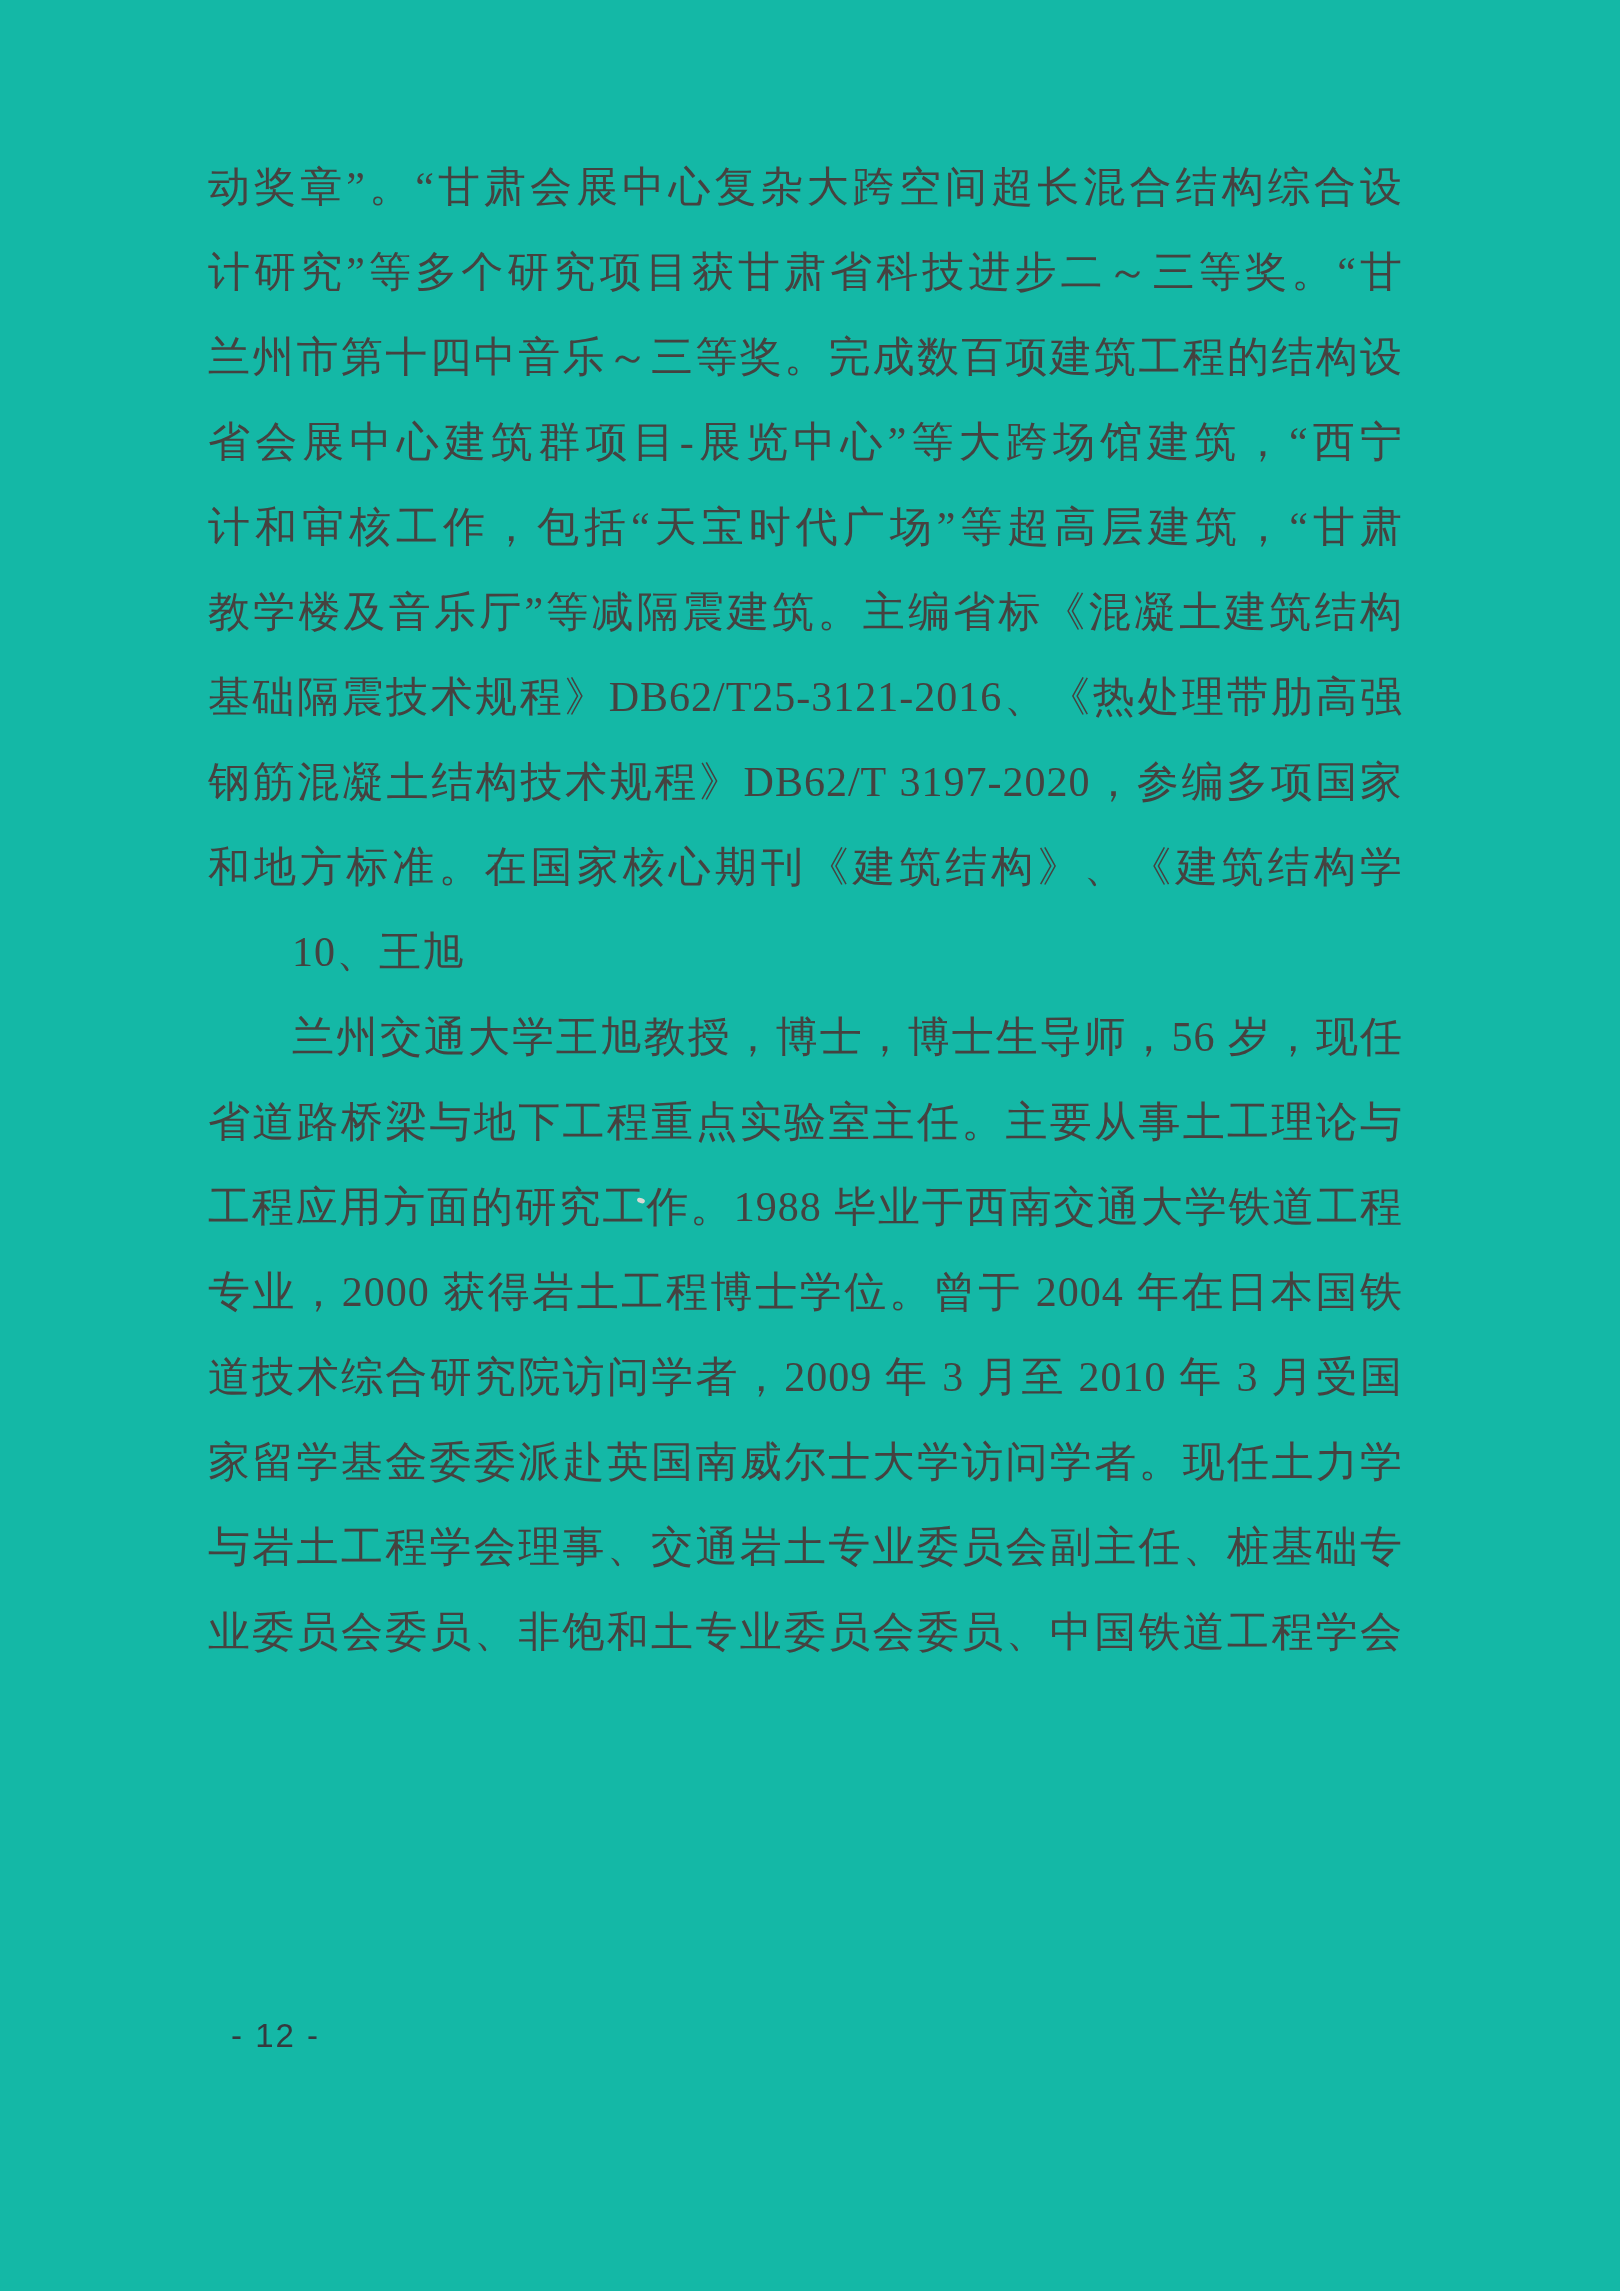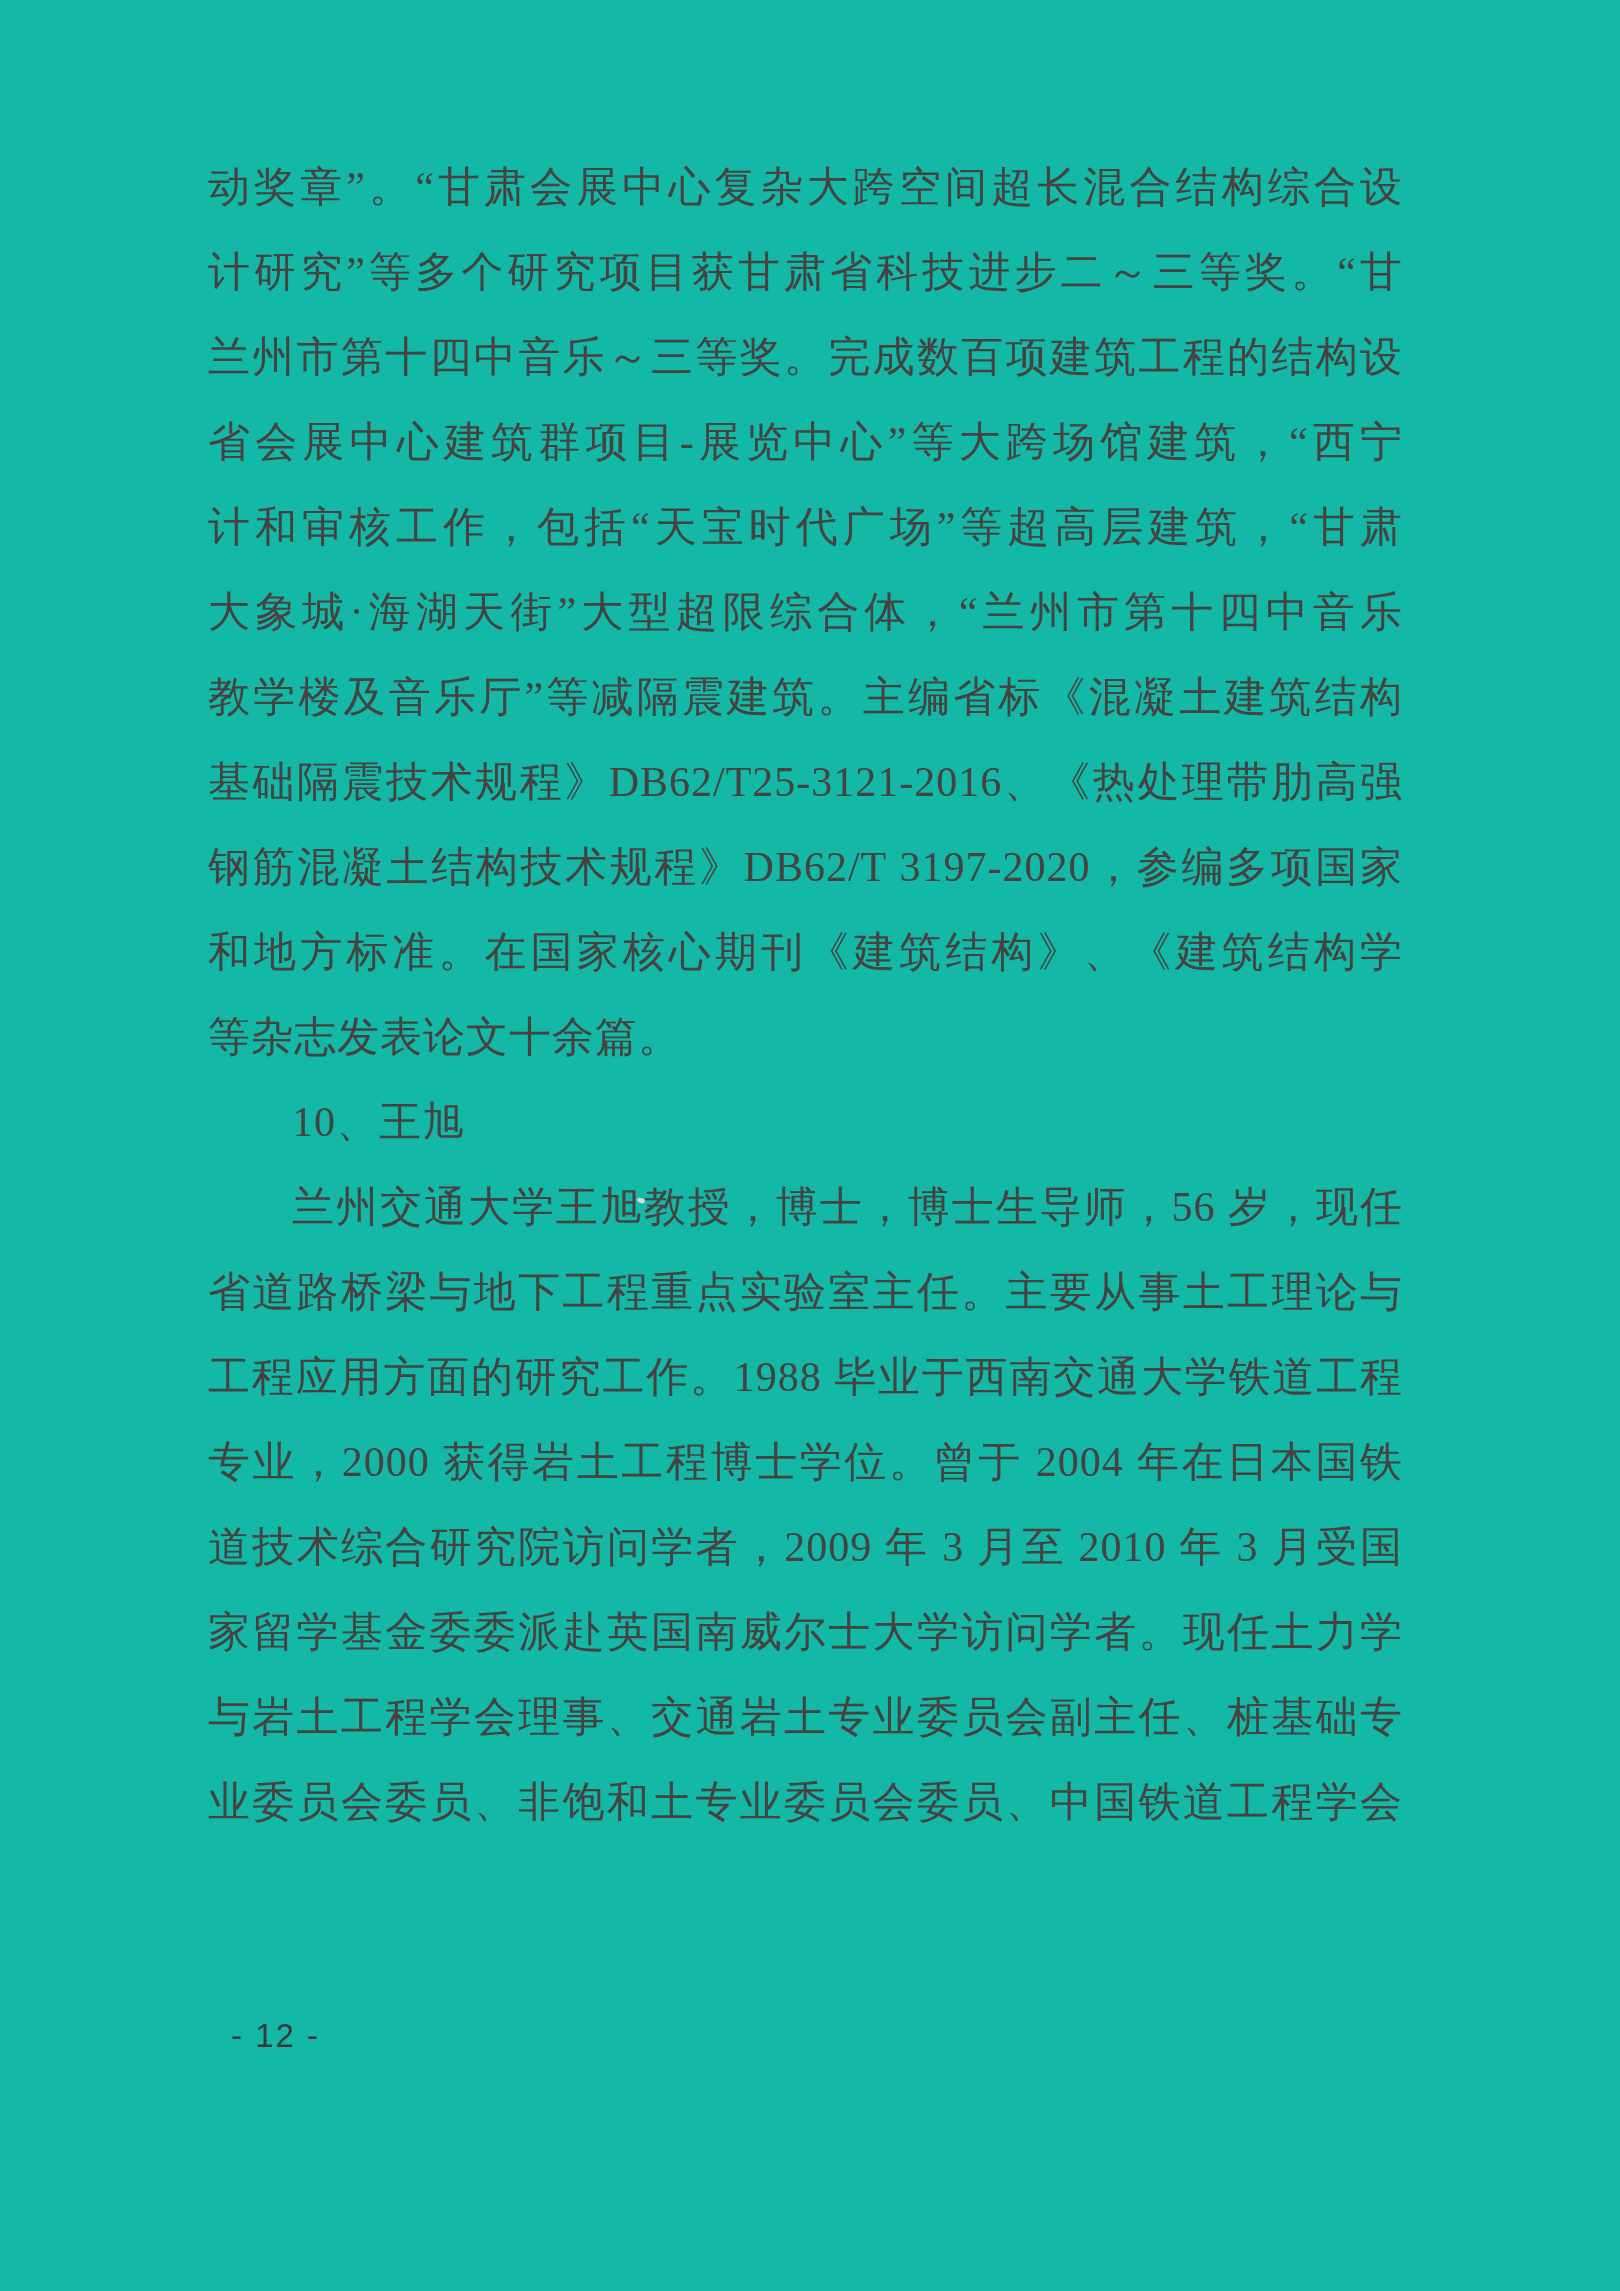--- a/index.html
+++ b/index.html
@@ -61,26 +61,24 @@
 </head>
 <body>
 
 <div class="page">
   <div class="text-block" id="lines-container">
       <div class="line justify">动奖章”。“甘肃会展中心复杂大跨空间超长混合结构综合设</div>
       <div class="line justify">计研究”等多个研究项目获甘肃省科技进步二～三等奖。“甘</div>
       <div class="line justify">兰州市第十四中音乐～三等奖。完成数百项建筑工程的结构设</div>
       <div class="line justify">省会展中心建筑群项目-展览中心”等大跨场馆建筑，“西宁</div>
       <div class="line justify">计和审核工作，包括“天宝时代广场”等超高层建筑，“甘肃</div>
-      <div class="line justify">大象城·海湖天街”大型超限综合体，“兰州市第十四中音乐</div>
       <div class="line justify">教学楼及音乐厅”等减隔震建筑。主编省标《混凝土建筑结构</div>
       <div class="line justify">基础隔震技术规程》DB62/T25-3121-2016、《热处理带肋高强</div>
       <div class="line justify">钢筋混凝土结构技术规程》DB62/T 3197-2020，参编多项国家</div>
       <div class="line justify">和地方标准。在国家核心期刊《建筑结构》、《建筑结构学报》</div>
-      <div class="line">等杂志发表论文十余篇。</div>
       <div class="line indent">10、王旭</div>
       <div class="line justify indent">兰州交通大学王旭教授，博士，博士生导师，56 岁，现任</div>
       <div class="line justify">省道路桥梁与地下工程重点实验室主任。主要从事土工理论与</div>
       <div class="line justify">工程应用方面的研究工作。1988 毕业于西南交通大学铁道工程</div>
       <div class="line justify">专业，2000 获得岩土工程博士学位。曾于 2004 年在日本国铁</div>
       <div class="line justify">道技术综合研究院访问学者，2009 年 3 月至 2010 年 3 月受国</div>
       <div class="line justify">家留学基金委委派赴英国南威尔士大学访问学者。现任土力学</div>
       <div class="line justify">与岩土工程学会理事、交通岩土专业委员会副主任、桩基础专</div>
       <div class="line justify">业委员会委员、非饱和土专业委员会委员、中国铁道工程学会</div>
     </div>

